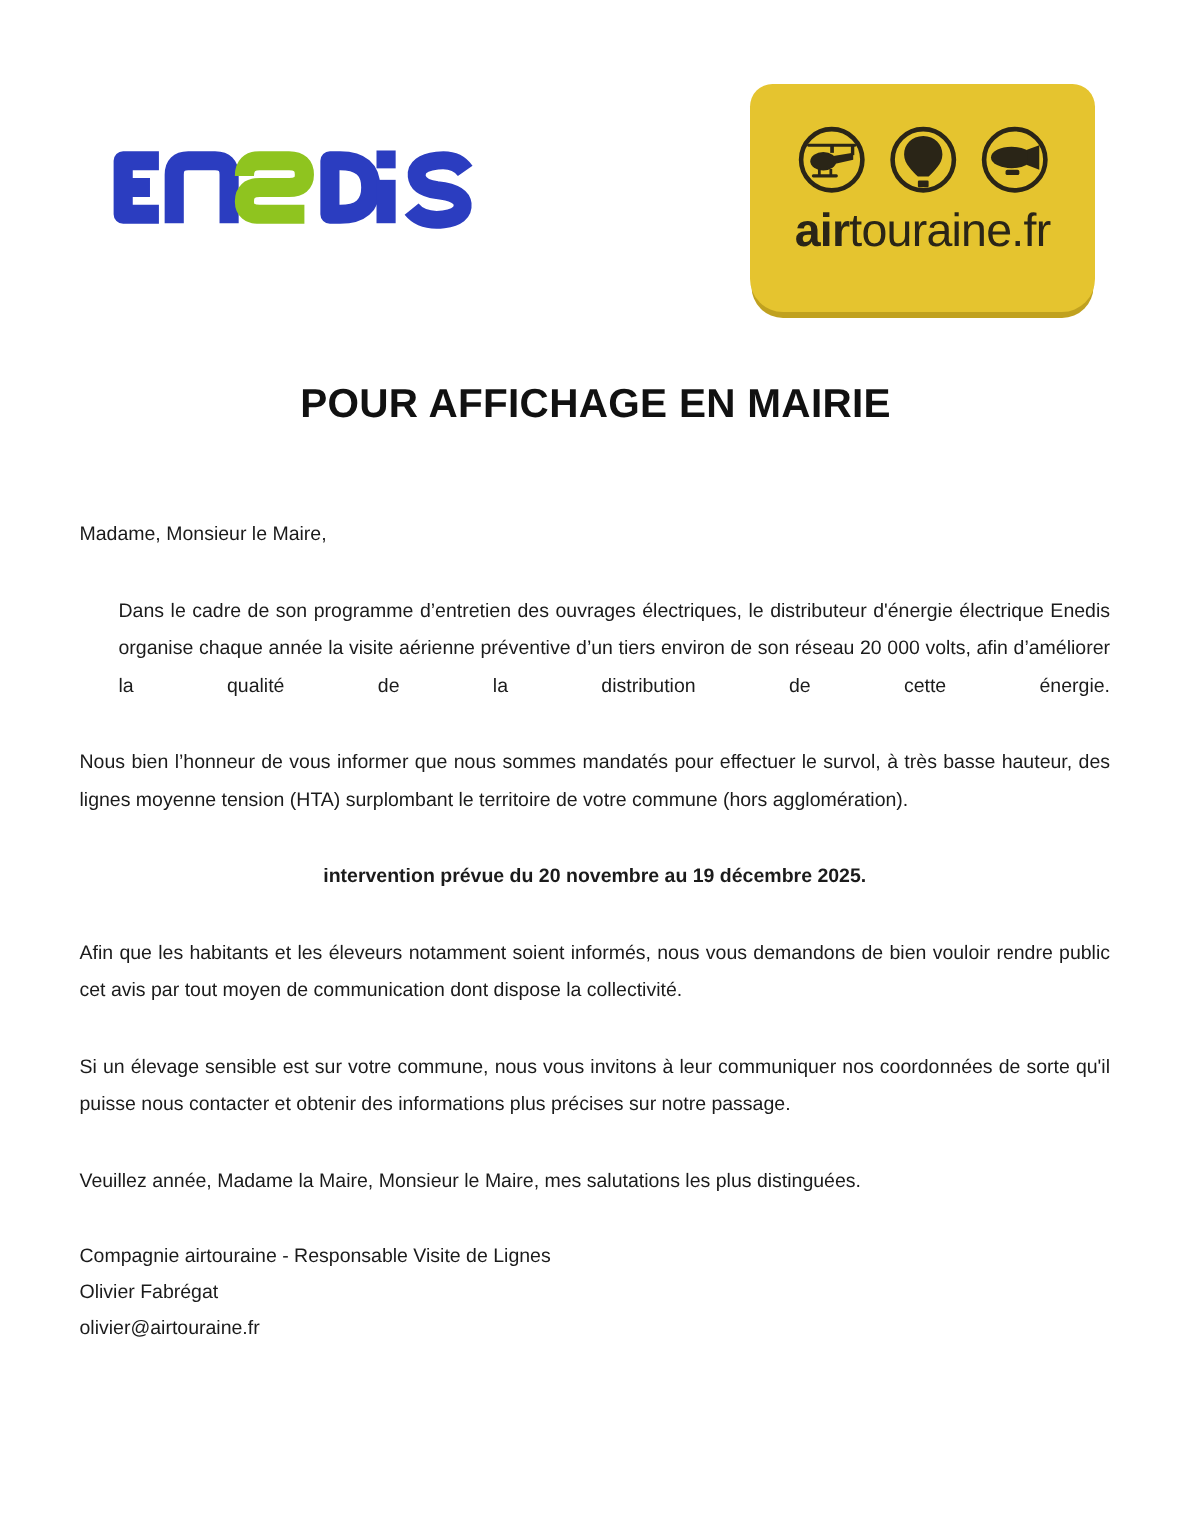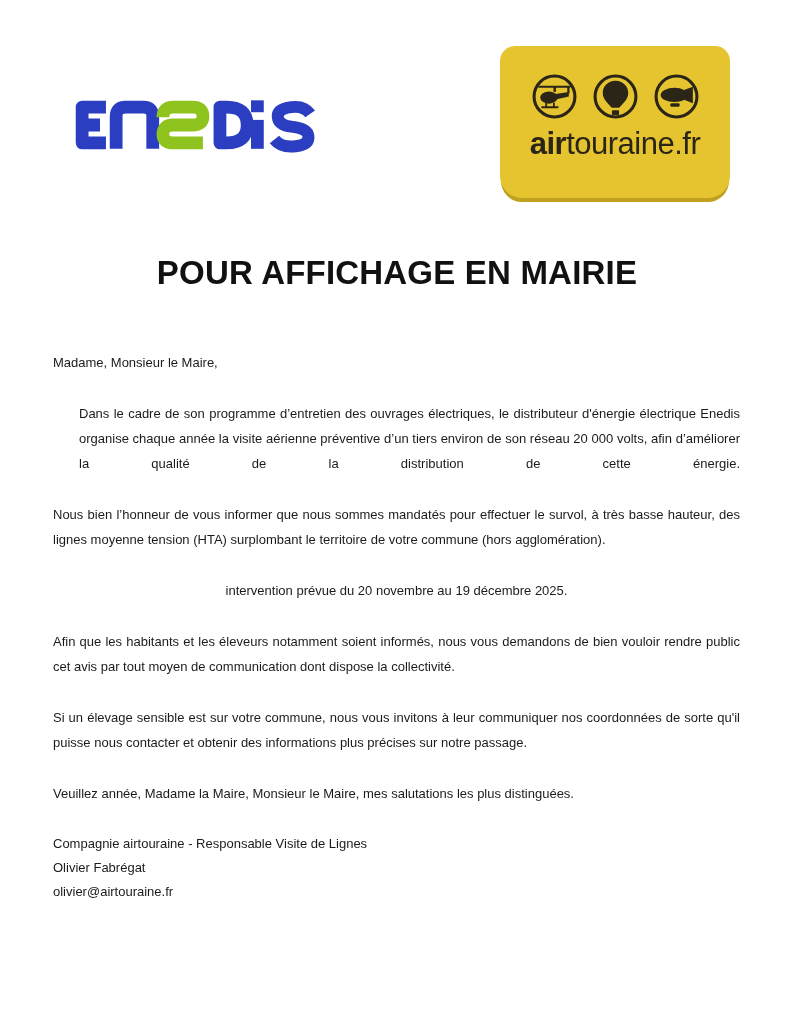--- a/index.html
+++ b/index.html
@@ -12,21 +12,21 @@
     color:#1b1b1b;
   }
 
   
   .header{position:relative;height:248px;}
 
   .enedis-logo{position:absolute;left:60px;top:82px;width:268px;height:86px;}
   .enedis-logo svg{width:100%;height:100%;}
 
   .airtouraine-logo{
-    position:absolute;left:500px;top:46px;
+    position:absolute;left:500px;top:56px;
     width:230px;height:152px;
     background:#E5C42F;
     border-radius:15px 15px 22px 22px;
     box-shadow:0 5px 0 -1px #c0a11f;
     box-sizing:border-box;
   }
   .at-icons{display:flex;justify-content:center;gap:14px;padding-top:27px;}
   .at-icon{width:47px;height:47px;}
   .at-icon svg{width:100%;height:100%;}
   .at-text{
@@ -34,37 +34,37 @@
     font-size:31px;line-height:34px;
     color:#2A2517;letter-spacing:-0.5px;
   }
   .at-text .bold{font-weight:bold;}
 
   
   .doc-title{
     margin:0;
     padding-top:6px;
     text-align:center;
-    font-size:33px;
+    font-size:27px;
     font-weight:bold;
     color:#111111;
     letter-spacing:0.2px;
   }
 
   
   .letter{
     margin:58px 54px 0 53px;
     font-size:13px;
     line-height:25px;
   }
   .letter p{margin:0 0 26px 0;text-align:justify;}
   .letter p.no-just{text-align:left;}
   .letter p.force-just{text-align:justify;text-align-last:justify;margin-left:26px;}
   .highlight{
-    font-weight:normal;
+    font-weight:bold;
     text-align:center !important;
     text-align-last:center !important;
   }
   .signature{margin-top:0;line-height:24px;}
   .signature div{margin:0;}
 </style>
 </head>
 <body>
 
 <div class="page">

